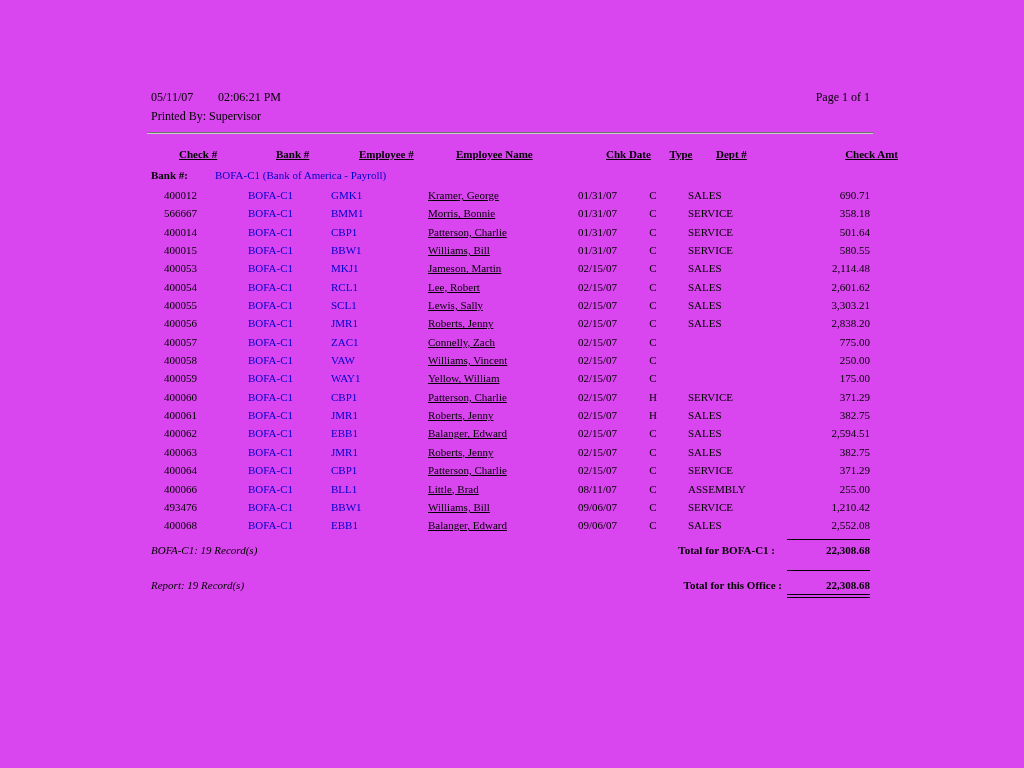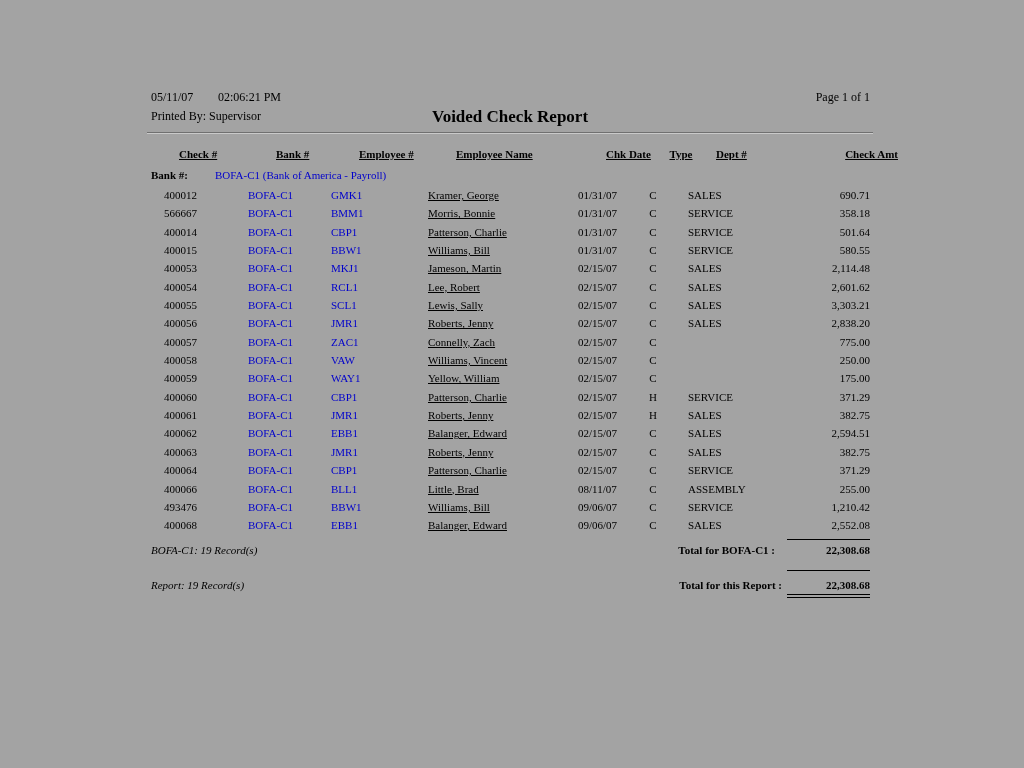--- a/index.html
+++ b/index.html
@@ -1,19 +1,19 @@
 <!DOCTYPE html>
 <html><head>
 <meta charset="utf-8">
 <style>
   * { margin:0; padding:0; box-sizing:border-box; }
   html,body { width:1024px; height:768px; background:#ffffff; overflow:hidden; }
   body { font-family:"Liberation Serif", serif; color:#000; position:relative; }
 
-  .report-page { position:absolute; left:0; top:0; width:1024px; height:768px; background:#a3a3a3; }
+  .report-page { position:absolute; left:0; top:0; width:1024px; height:768px; background:#d946ef; }
 
   
   .hdr-date     { position:absolute; left:151px; top:90px;  font-size:12px; }
   .hdr-time     { position:absolute; left:218px; top:90px;  font-size:12px; }
   .hdr-printed  { position:absolute; left:151px; top:109px; font-size:12px; }
   .hdr-company  { position:absolute; left:147px; top:89px;  width:726px; text-align:center; font-weight:bold; font-size:13px; }
   .hdr-title    { position:absolute; left:147px; top:107px; width:726px; text-align:center; font-weight:bold; font-size:17px; }
   .hdr-page     { position:absolute; left:720px; top:90px;  width:150px; text-align:right; font-size:12px; }
   .rule-top     { position:absolute; left:147px; top:132px; width:726px; height:2px;
                   border-top:1px solid #707070; border-bottom:1px solid #c9c9c9; }
@@ -61,21 +61,20 @@
                 border-top:1px solid #000; border-bottom:1px solid #000; }
 </style>
 </head>
 <body>
 
 <div class="report-page" data-interactable="false">
 
   <span class="hdr-date" data-interactable="false">05/11/07</span>
   <span class="hdr-time" data-interactable="false">02:06:21 PM</span>
   <span class="hdr-printed" data-interactable="false">Printed By: Supervisor</span>
-  <div class="hdr-title" data-interactable="false">Voided Check Report</div>
   <span class="hdr-page" data-interactable="false">Page 1 of 1</span>
   <div class="rule-top" data-interactable="false"></div>
 
   <div class="tablewrap" data-interactable="false">
     <div class="thead" data-interactable="false">
       <span class="cell h-check" data-interactable="false">Check #</span>
       <span class="cell c-bank" data-interactable="false">Bank #</span>
       <span class="cell c-emp" data-interactable="false">Employee #</span>
       <span class="cell c-name" data-interactable="false">Employee Name</span>
       <span class="cell c-date" data-interactable="false">Chk Date</span>
@@ -285,18 +284,18 @@
   </div>
 
   <div class="footer" data-interactable="false">
     <div class="rule-sub1" data-interactable="false"></div>
     <span class="ital grp-count" data-interactable="false">BOFA-C1: 19 Record(s)</span>
     <span class="tot-label tot-label1" data-interactable="false">Total for BOFA-C1 :</span>
     <span class="tot-value tot-value1" data-interactable="false">22,308.68</span>
 
     <div class="rule-sub2" data-interactable="false"></div>
     <span class="ital rpt-count" data-interactable="false">Report: 19 Record(s)</span>
-    <span class="tot-label tot-label2" data-interactable="false">Total for this Report :</span>
+    <span class="tot-label tot-label2" data-interactable="false">Total for this Office :</span>
     <span class="tot-value tot-value2" data-interactable="false">22,308.68</span>
     <div class="rule-dbl" data-interactable="false"></div>
   </div>
 
 </div>
 
 </body></html>

